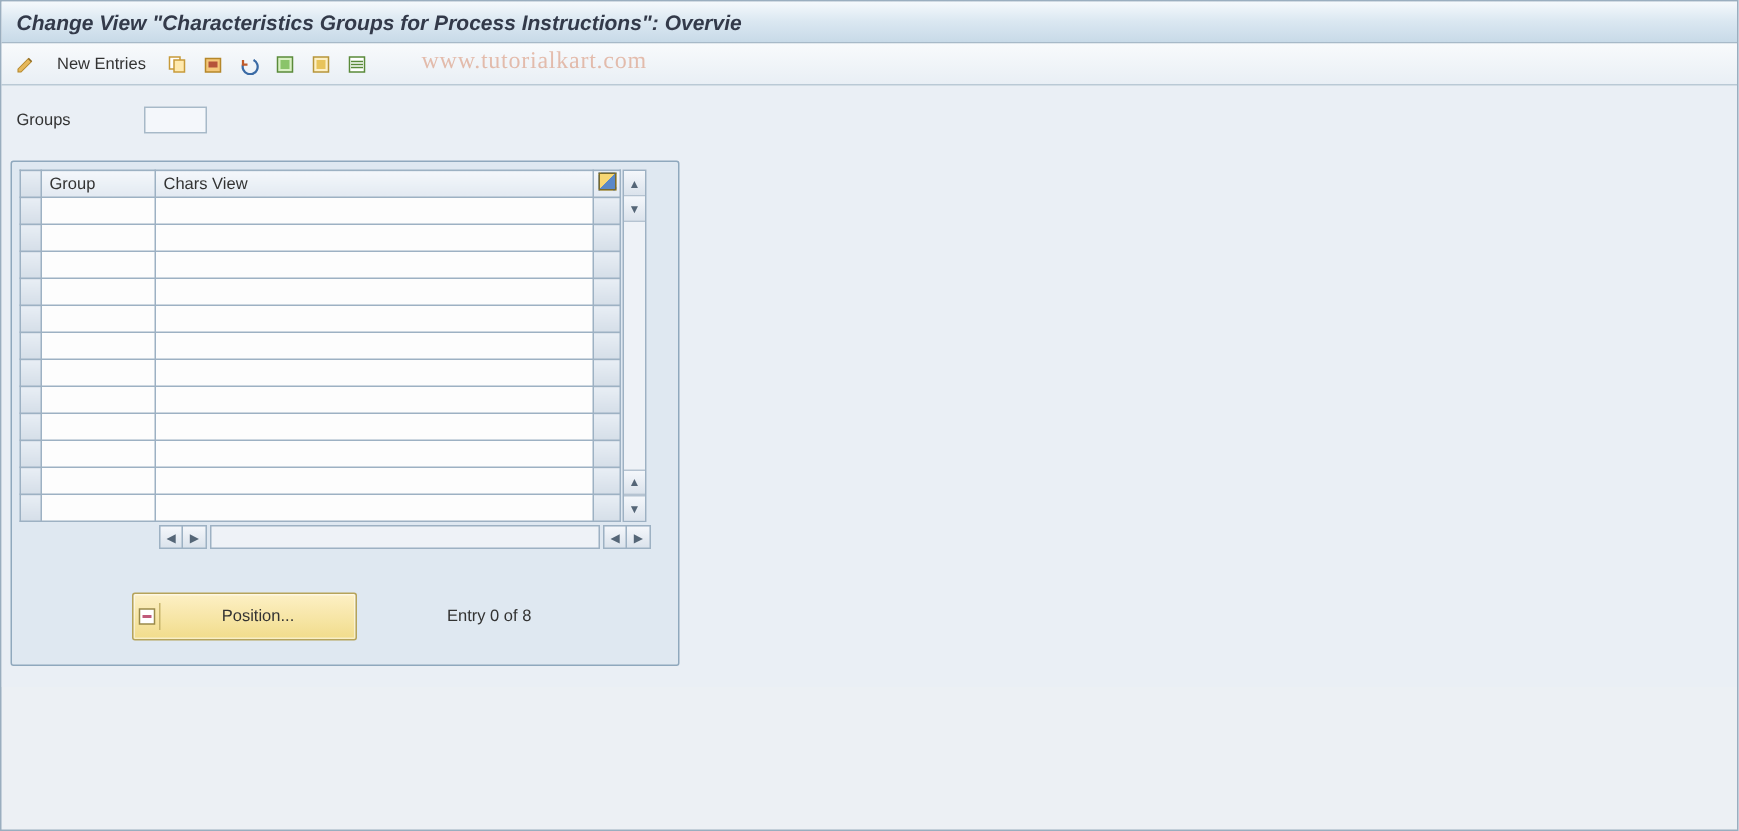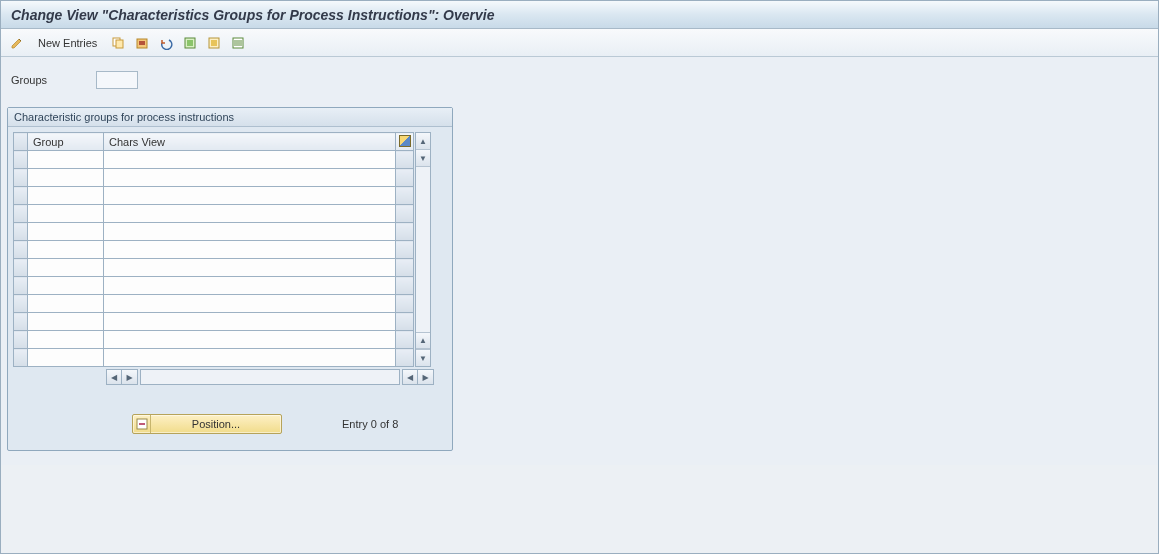--- a/index.html
+++ b/index.html
@@ -180,23 +180,23 @@
     .hscroll-pair-left { display:flex; }
     .hscroll-pair-left .sbtn { border-right:none; border-left:1px solid #b5c3d1;}
     .hscroll-pair-left .sbtn:first-child { border-left:none; border-right:1px solid #b5c3d1;}
     .footer-row {
       display:flex;
       align-items:center;
       padding: 24px 8px 16px 8px;
       gap: 60px;
     }
     .position-btn {
-      margin-left: 116px;
+      margin-left: 72px;
       width: 150px;
-      height: 20px;
+      height: 32px;
       background: linear-gradient(to bottom, #fdf0c5, #f1dc8b);
       border: 1px solid #b6a35a;
       border-radius: 2px;
       display:flex;
       align-items:center;
       cursor:pointer;
       box-shadow: inset 0 0 0 1px rgba(255,255,255,0.5);
     }
     .position-btn .pos-icon {
       width: 18px; height: 18px;
@@ -269,31 +269,31 @@
   <span class="toolbar-btn">
     <span class="glyph-deselect">
       <svg width="14" height="14" viewBox="0 0 14 14">
           <rect x="2" y="2" width="10" height="10" fill="#fff" stroke="#5a8a3a"></rect>
           <line x1="3" y1="7" x2="11" y2="7" stroke="#5a8a3a" stroke-width="1"></line>
           <line x1="3" y1="5" x2="11" y2="5" stroke="#5a8a3a" stroke-width="1"></line>
           <line x1="3" y1="9" x2="11" y2="9" stroke="#5a8a3a" stroke-width="1"></line>
         </svg>
     </span>
   </span>
+  <span class="watermark">www.tutorialkart.com</span>
 </div>
 
 <div class="content">
 
   <div class="field-row">
     <span class="field-label">Groups</span>
     <input class="field-input" value="" style="">
   </div>
 
   <div class="panel">
-    <div class="panel-title">Characteristic groups for process instructions</div>
 
     <div class="grid-region">
       <table class="grid-table">
         <thead>
           <tr>
             <th class="th-sel"></th>
             <th class="col-group">Group</th>
             <th class="col-chars">Chars View</th>
             <th class="th-indicator"><span class="indicator-icon"></span></th>
           </tr>

